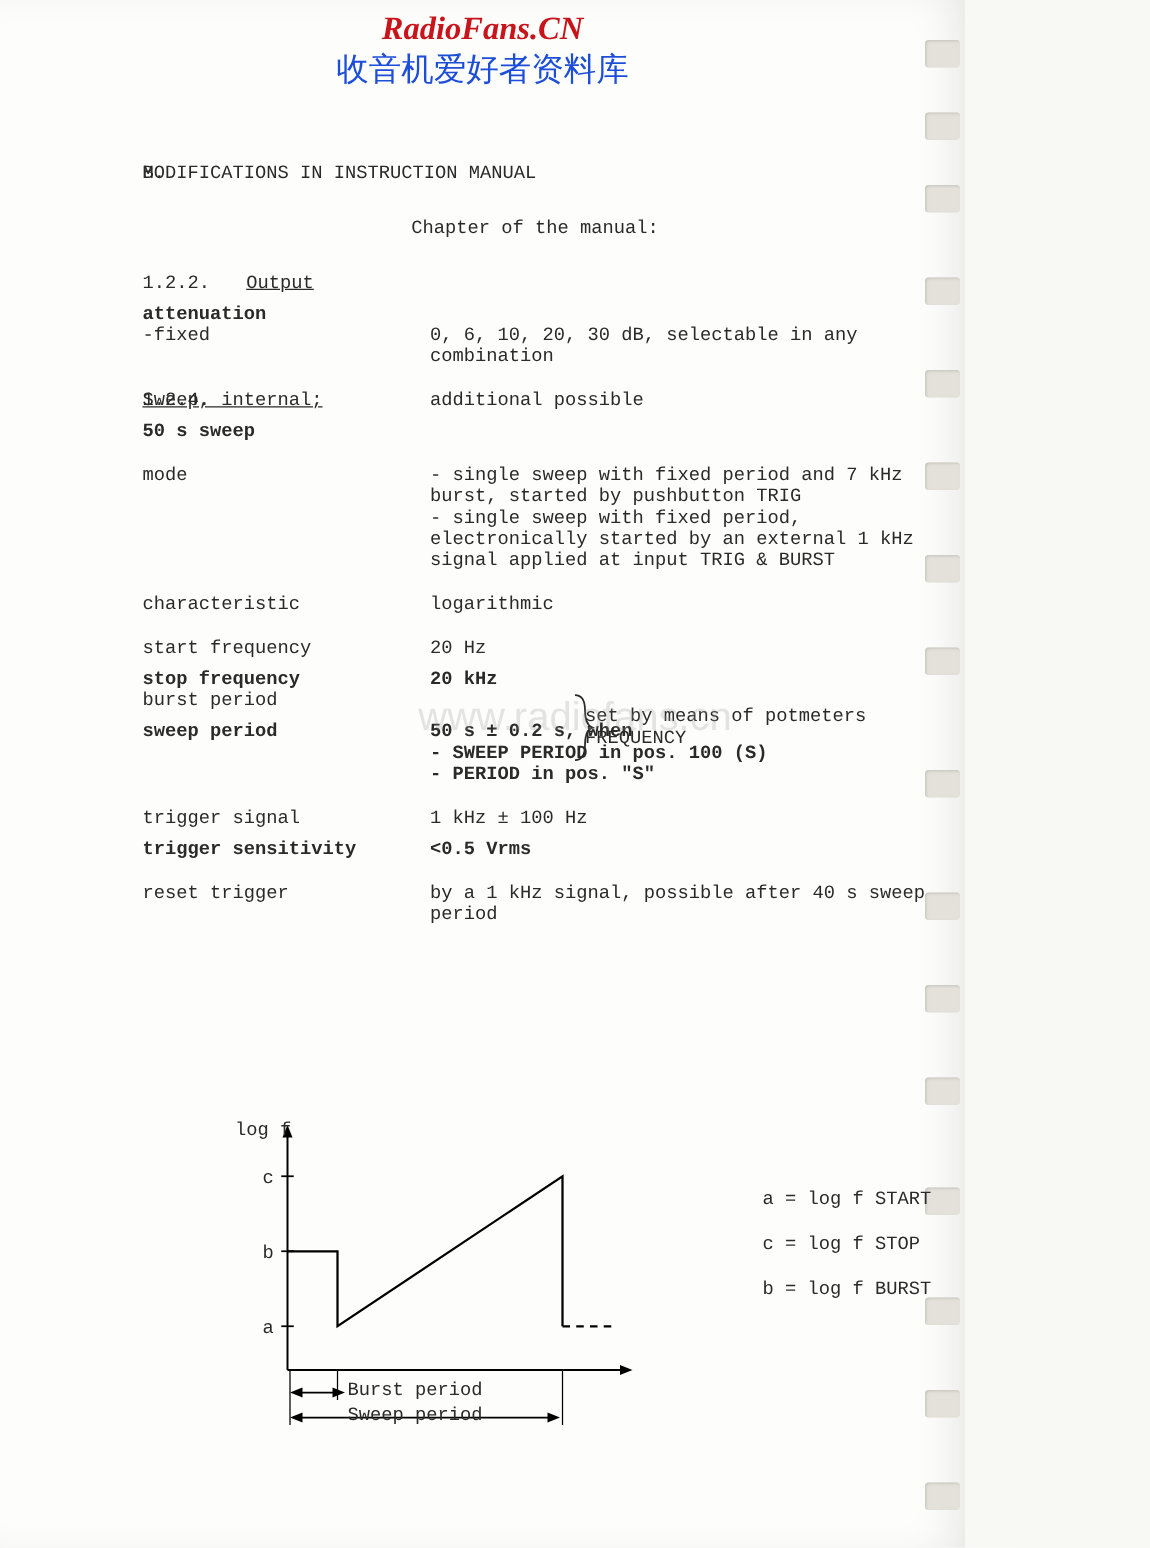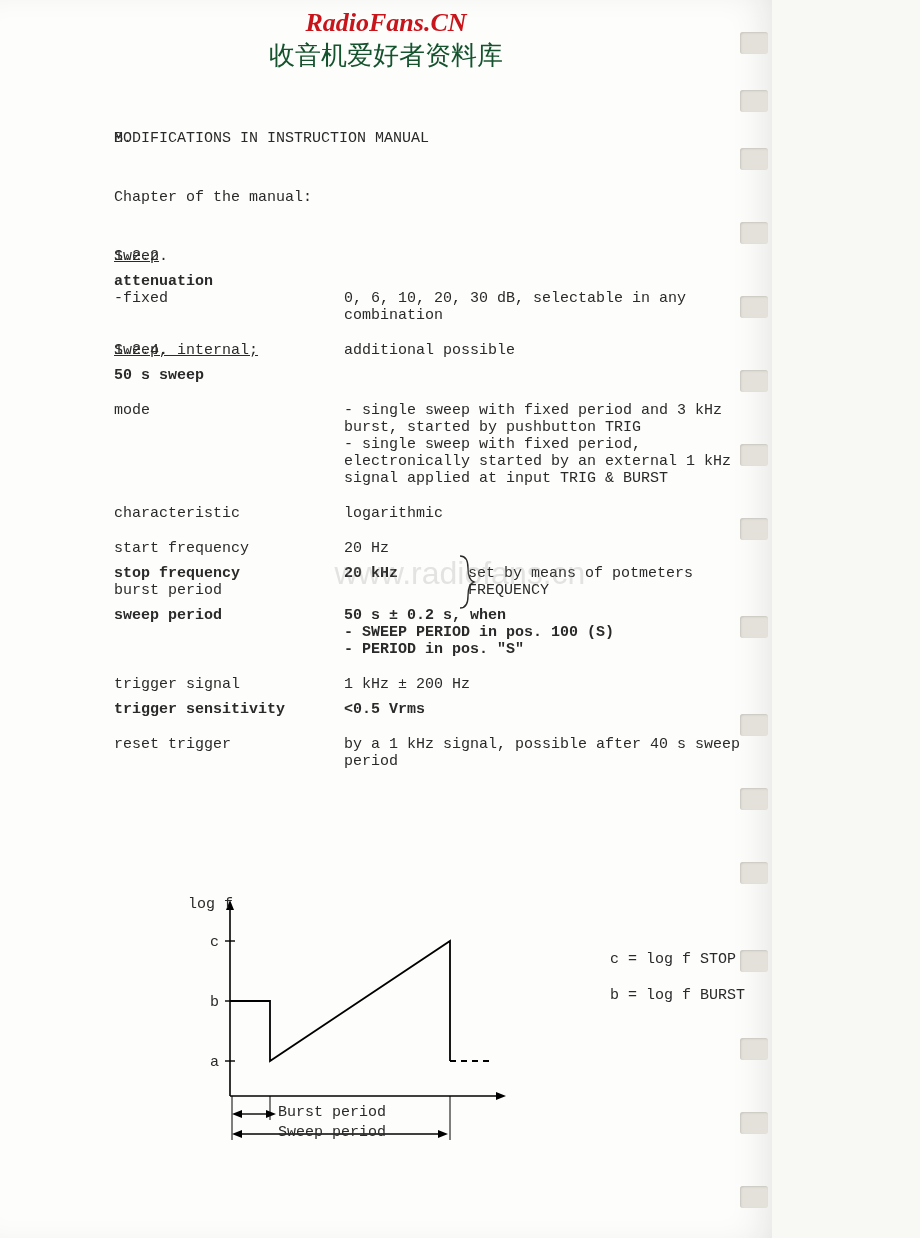--- a/index.html
+++ b/index.html
@@ -29,21 +29,21 @@
   font-family: "Times New Roman", serif;
   font-style: italic;
   font-weight: bold;
   font-size: 26px;
   color: #c8151b;
   display: inline-block;
 }
 .header .cn {
   font-family: "SimSun", "Songti SC", serif;
   font-size: 26px;
-  color: #14532d;
+  color: #1d4ed8;
   display: block;
   margin-top: 0px;
 }
 .content {
   position: absolute;
   top: 130px;
   left: 30px;
   right: 30px;
 }
 .row {
@@ -61,21 +61,21 @@
   flex-shrink: 0;
   padding-left: 0;
 }
 .col-value {
   flex: 1;
   padding-left: 10px;
 }
 .underline { text-decoration: underline; }
 .sp-top { margin-top: 18px; }
 .sp-top-sm { margin-top: 8px; font-weight: bold; }
-.sp-top-lg { margin-top: 42px; }
+.sp-top-lg { margin-top: 27px; text-align: center; }
 .watermark {
   position: absolute;
   top: 555px;
   left: 150px;
   width: 620px;
   text-align: center;
   font-family: Arial, sans-serif;
   font-size: 32px;
   color: rgba(150,150,150,0.25);
   pointer-events: none;
@@ -156,21 +156,21 @@
       <div class="col-label" style="flex:1">MODIFICATIONS IN INSTRUCTION MANUAL</div>
     </div>
 
     <div class="row sp-top-lg">
       <div class="col-num"></div>
       <div class="col-label" style="flex:1">Chapter of the manual:</div>
     </div>
 
     <div class="row sp-top-lg">
       <div class="col-num">1.2.2.</div>
-      <div class="col-label underline">Sweep</div>
+      <div class="col-label underline">Output</div>
     </div>
     <div class="row sp-top-sm">
       <div class="col-num"></div>
       <div class="col-label">attenuation</div>
     </div>
     <div class="row">
       <div class="col-num"></div>
       <div class="col-label">-fixed</div>
       <div class="col-value">0, 6, 10, 20, 30 dB, selectable in any combination</div>
     </div>
@@ -182,21 +182,21 @@
     </div>
     <div class="row sp-top-sm">
       <div class="col-num"></div>
       <div class="col-label">50 s sweep</div>
     </div>
 
     <div class="row sp-top">
       <div class="col-num"></div>
       <div class="col-label">mode</div>
       <div class="col-value">
-        <div>- single sweep with fixed period and 3 kHz burst, started by pushbutton TRIG</div>
+        <div>- single sweep with fixed period and 7 kHz burst, started by pushbutton TRIG</div>
         <div>- single sweep with fixed period, electronically started by an external 1 kHz signal applied at input TRIG &amp; BURST</div>
       </div>
     </div>
 
     <div class="row sp-top">
       <div class="col-num"></div>
       <div class="col-label">characteristic</div>
       <div class="col-value">logarithmic</div>
     </div>
 
@@ -222,21 +222,21 @@
       <div class="col-value">
         <div>50 s ± 0.2 s, when</div>
         <div>- SWEEP PERIOD in pos. 100 (S)</div>
         <div>- PERIOD in pos. "S"</div>
       </div>
     </div>
 
     <div class="row sp-top">
       <div class="col-num"></div>
       <div class="col-label">trigger signal</div>
-      <div class="col-value">1 kHz ± 200 Hz</div>
+      <div class="col-value">1 kHz ± 100 Hz</div>
     </div>
     <div class="row sp-top-sm">
       <div class="col-num"></div>
       <div class="col-label">trigger sensitivity</div>
       <div class="col-value">&lt;0.5 Vrms</div>
     </div>
 
     <div class="row sp-top">
       <div class="col-num"></div>
       <div class="col-label">reset trigger</div>
@@ -279,18 +279,19 @@
     </svg>
 
     <div style="position:absolute; left:8px; top:0;">log f</div>
     <div style="position:absolute; left:30px; top:38px;">c</div>
     <div style="position:absolute; left:30px; top:98px;">b</div>
     <div style="position:absolute; left:30px; top:158px;">a</div>
     <div style="position:absolute; left:98px; top:208px;">Burst period</div>
     <div style="position:absolute; left:98px; top:228px;">Sweep period</div>
 
     <div class="legend">
+      <div>a = log f START</div>
       <div>c = log f STOP</div>
       <div>b = log f BURST</div>
     </div>
   </div>
 
 </div>
 
 </body></html>

